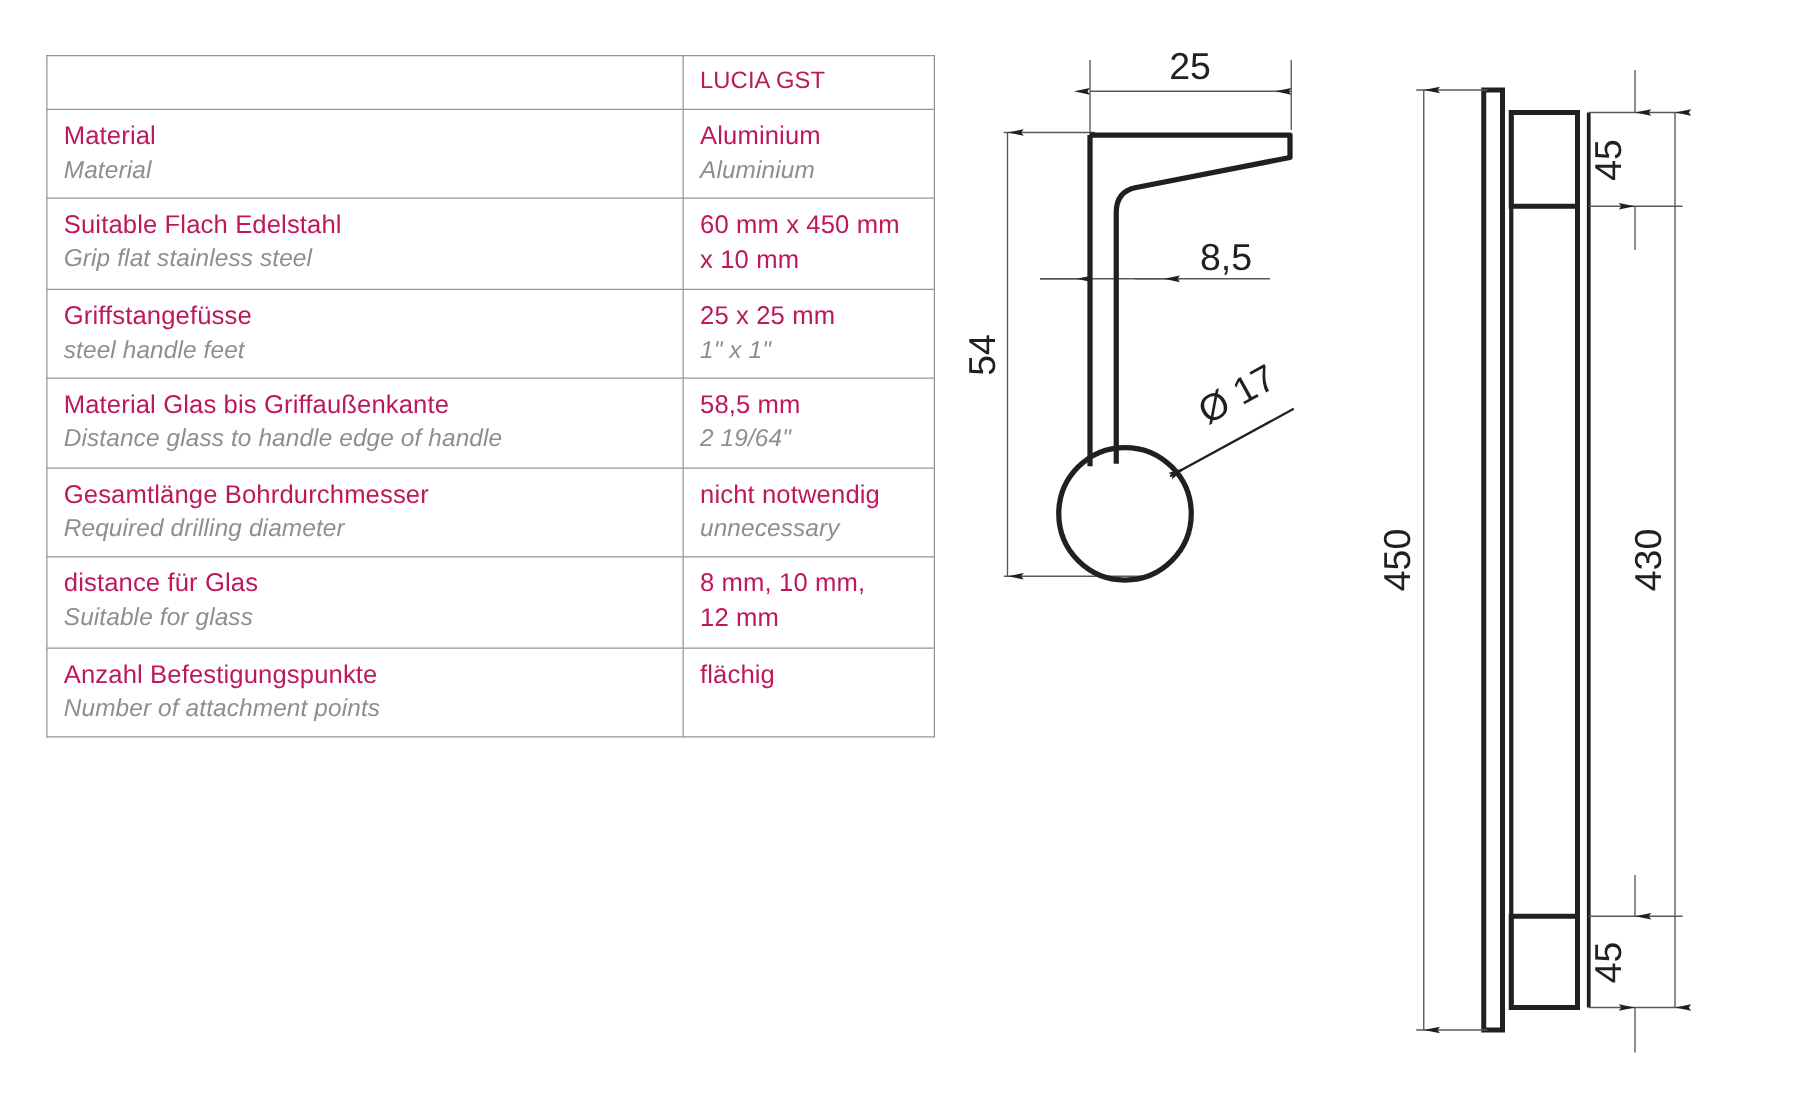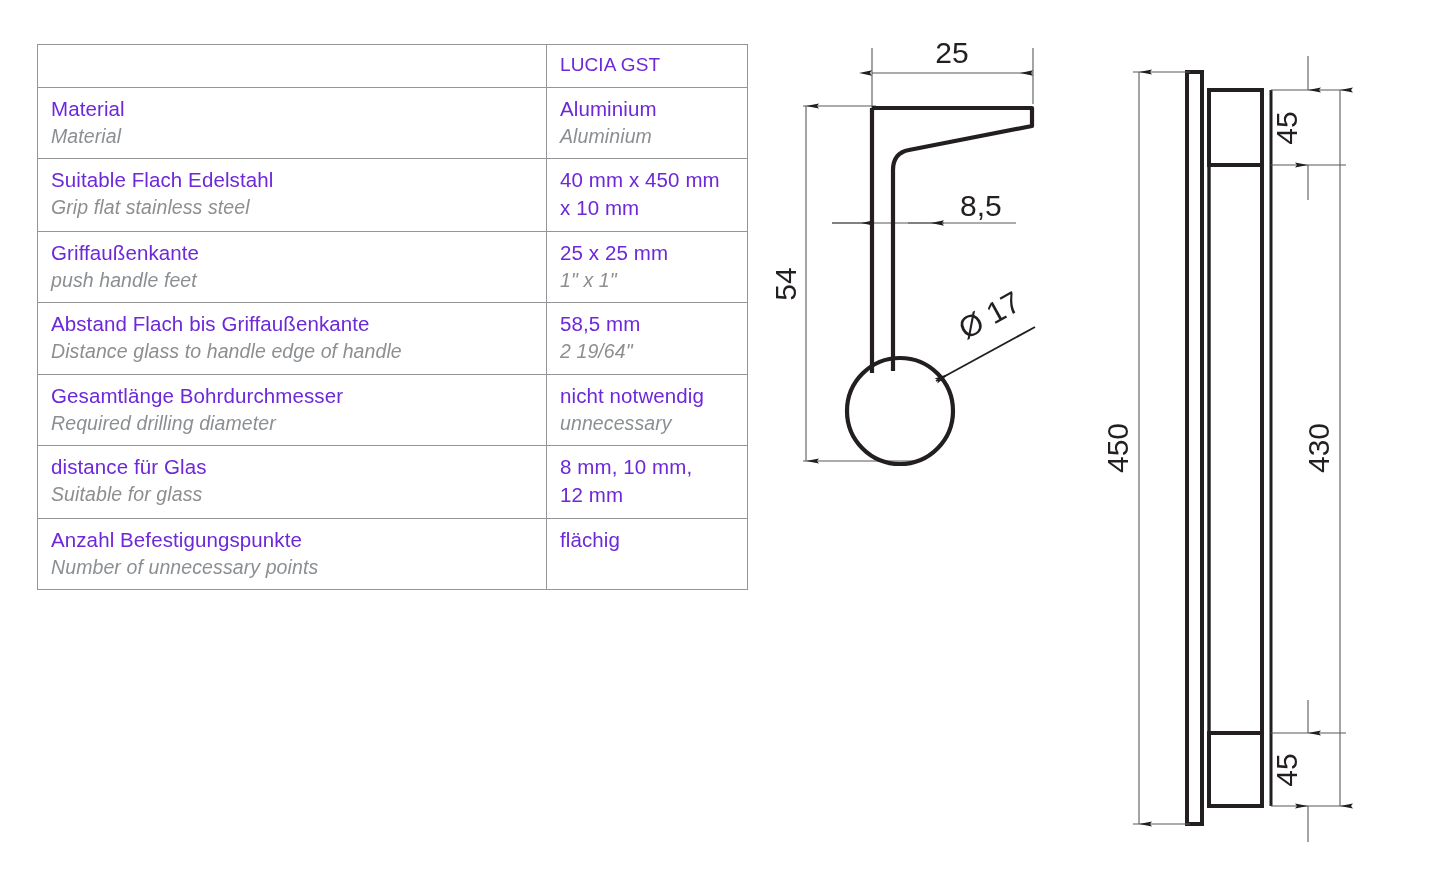--- a/index.html
+++ b/index.html
@@ -32,21 +32,21 @@
   }
   #spec-table .col-label { width: 508px; margin-top: 12px; }
   #spec-table .col-value { width: 200px; }
 
   .cell-pad {
     padding: 7px 12px 9px 13px;
   }
   .line-de {
     font-size: 20.5px;
     line-height: 1.36;
-    color: #6d28d9;
+    color: #be185d;
     white-space: pre-line;
     letter-spacing: .1px;
   }
   .line-en {
     font-size: 19.5px;
     line-height: 1.36;
     color: #8c8f92;
     font-style: italic;
     white-space: pre-line;
     letter-spacing: .1px;
@@ -107,48 +107,48 @@
 
     <tr>
       <td class="col-label">
         <div class="cell-pad">
           <div class="line-de">Suitable Flach Edelstahl</div>
           <div class="line-en">Grip flat stainless steel</div>
         </div>
       </td>
       <td class="col-value">
         <div class="cell-pad">
-          <div class="line-de">40 mm x 450 mm
+          <div class="line-de">60 mm x 450 mm
 x 10 mm</div>
           <div class="line-en"></div>
         </div>
       </td>
     </tr>
 
     <tr>
       <td class="col-label">
         <div class="cell-pad">
-          <div class="line-de">Griffaußenkante</div>
-          <div class="line-en">push handle feet</div>
+          <div class="line-de">Griffstangefüsse</div>
+          <div class="line-en">steel handle feet</div>
         </div>
       </td>
       <td class="col-value">
         <div class="cell-pad">
           <div class="line-de">25 x 25 mm</div>
           <div class="line-en">1" x 1"</div>
         </div>
       </td>
     </tr>
 
 
 
     <tr>
       <td class="col-label">
         <div class="cell-pad">
-          <div class="line-de">Abstand Flach bis Griffaußenkante</div>
+          <div class="line-de">Material Glas bis Griffaußenkante</div>
           <div class="line-en">Distance glass to handle edge of handle</div>
         </div>
       </td>
       <td class="col-value">
         <div class="cell-pad">
           <div class="line-de">58,5 mm</div>
           <div class="line-en">2 19/64"</div>
         </div>
       </td>
     </tr>
@@ -181,21 +181,21 @@
 12 mm</div>
           <div class="line-en"></div>
         </div>
       </td>
     </tr>
 
     <tr>
       <td class="col-label">
         <div class="cell-pad">
           <div class="line-de">Anzahl Befestigungspunkte</div>
-          <div class="line-en">Number of unnecessary points</div>
+          <div class="line-en">Number of attachment points</div>
         </div>
       </td>
       <td class="col-value">
         <div class="cell-pad">
           <div class="line-de">flächig</div>
           <div class="line-en"></div>
         </div>
       </td>
     </tr>
 

